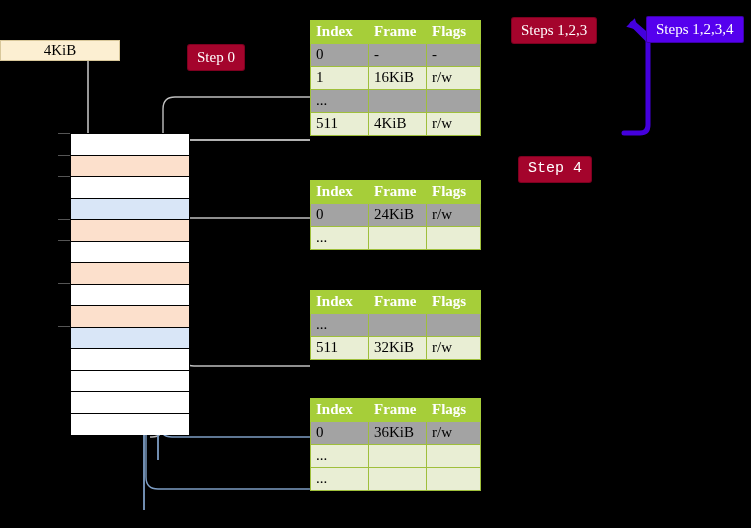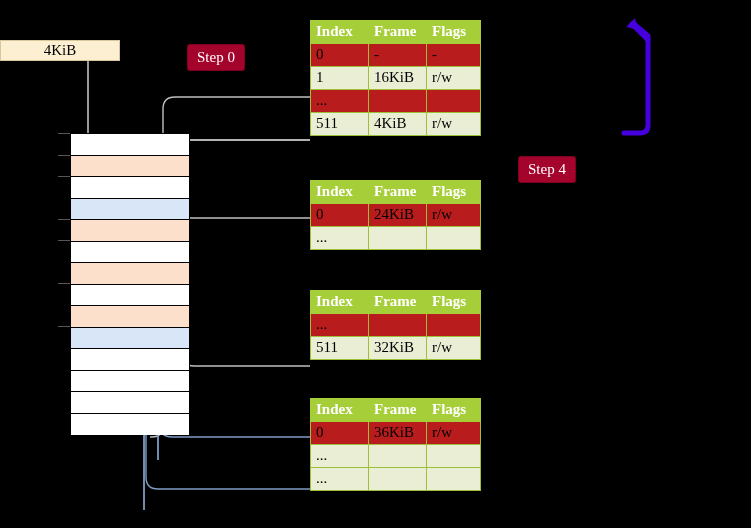--- a/index.html
+++ b/index.html
@@ -27,21 +27,21 @@
     border-radius:2px;
   }
   .badge.violet{
     background:#5500ee;
     box-shadow:0 0 0 1px #3c00a8;
     border-radius:1px;
   }
   #badge-steps123{left:512px;top:18px;}
   #badge-steps1234{left:647px;top:17px;}
   #badge-step0{left:188px;top:26px;margin-top:19px;}
-  #badge-step4{left:519px;top:157px;}
+  #badge-step4{left:519px;top:157px;font-family:Liberation Mono, monospace;}
 
   
   #kib-box{
     position:absolute;left:0px;top:40px;width:120px;height:21px;
     background:#fcefd2;border:1px solid #d8c79a;
     display:flex;align-items:center;justify-content:center;
     font-size:15px;color:#000;box-sizing:border-box;
   }
 
   
@@ -58,21 +58,21 @@
   #memory .mrow.blue{background:#d9e6f7;}
 
   
   .tick{position:absolute;width:12px;height:1px;background:#555;}
 
   
   .ptable{
     position:absolute;
     border-collapse:collapse;
     font-size:15px;
-    background:#b91c1c;
+    background:#a3a3a3;
     box-shadow:2px 2px 3px rgba(0,0,0,.45);
   }
   .ptable td,.ptable th{
     border:1px solid #9fbf3b;
     padding:2px 5px 3px 5px;
     height:20px;
     box-sizing:border-box;
     text-align:left;
     font-weight:normal;
     vertical-align:middle;
@@ -142,20 +142,22 @@
     <path d="M624,133 L640,133 Q648,133 648,125 L648,36 L634,24" stroke="#4400dd" stroke-width="5" fill="none" stroke-linecap="round" stroke-linejoin="round"></path>
     <path d="M648,40 L632,24" stroke="#4400dd" stroke-width="5" fill="none" stroke-linecap="round" marker-end="url(#ah-violet)"></path>
   </svg>
 
   <div id="kib-box">
     <span>4KiB</span>
   </div>
 
   <div class="badge crimson" id="badge-step0">Step 0</div>
   <div class="badge crimson" id="badge-step4">Step 4</div>
+  <div class="badge crimson" id="badge-steps123">Steps 1,2,3</div>
+  <div class="badge violet" id="badge-steps1234">Steps 1,2,3,4</div>
 
   <div id="memory">
       <div class="mrow"></div>
       <div class="mrow peach"></div>
       <div class="mrow"></div>
       <div class="mrow blue"></div>
       <div class="mrow peach"></div>
       <div class="mrow"></div>
       <div class="mrow peach"></div>
       <div class="mrow"></div>

